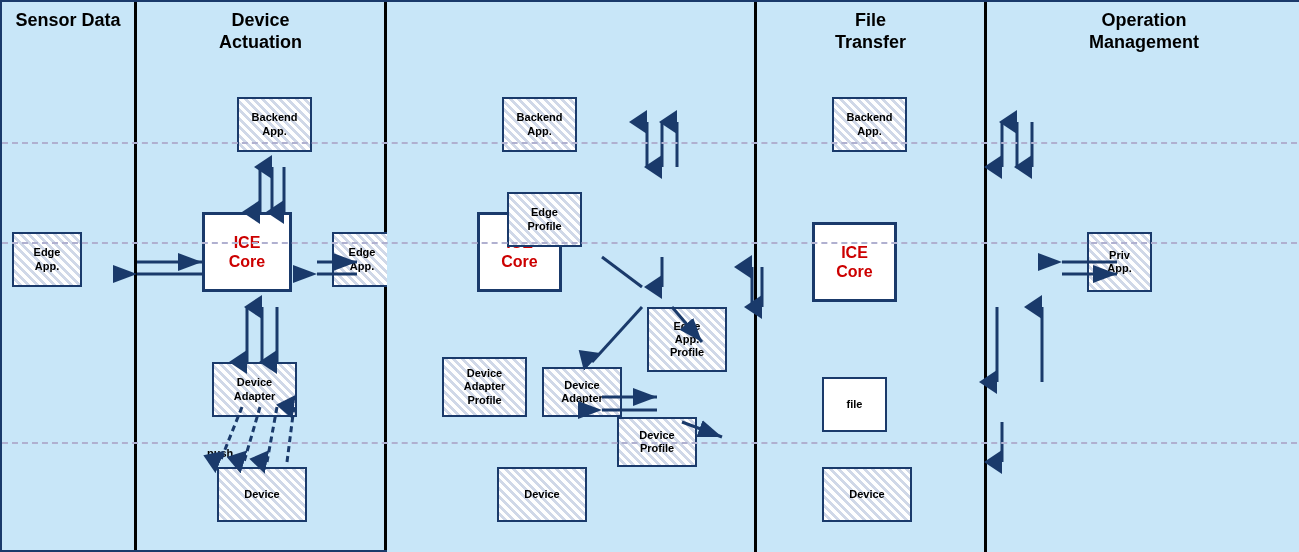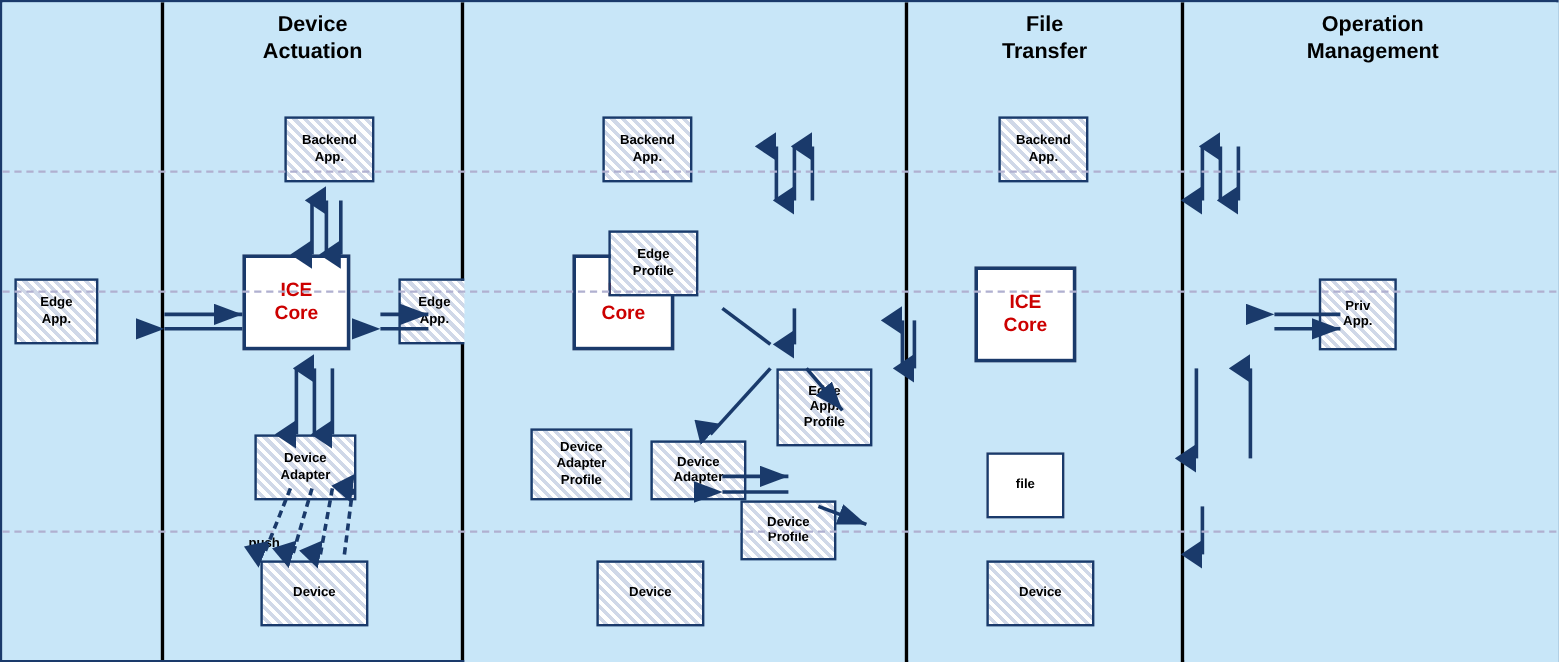--- a/index.html
+++ b/index.html
@@ -197,20 +197,21 @@
 
     <line x1="1000" y1="420" x2="1000" y2="460" stroke="#1a3a6b" stroke-width="3" marker-end="url(#arr-down)"></line>
 
     <line x1="1060" y1="272" x2="1115" y2="272" stroke="#1a3a6b" stroke-width="3" marker-end="url(#arr-right)"></line>
     <line x1="1115" y1="260" x2="1060" y2="260" stroke="#1a3a6b" stroke-width="3" marker-end="url(#arr-left)"></line>
 
     <line x1="1040" y1="380" x2="1040" y2="305" stroke="#1a3a6b" stroke-width="3" marker-end="url(#arr-up)"></line>
   </svg>
 
   <div class="col col-sensor">
+    <div class="col-header">Sensor Data</div>
 
     <div class="box box-hatched" style="left:10px; top:230px; width:70px; height:55px;">
       Edge<br>App.
     </div>
   </div>
 
   <div class="col col-actuation" style="position:relative; left:0;">
     <div class="col-header">Device<br>Actuation</div>
 
     <div class="box box-hatched" style="position:absolute; left:100px; top:95px; width:75px; height:55px;">
@@ -289,21 +290,21 @@
     </div>
 
     <div class="box box-hatched" style="position:absolute; left:65px; top:465px; width:90px; height:55px;">
       Device
     </div>
   </div>
 
   <div class="col" style="position:absolute; left:985px; width:314px; height:552px; background:#c8e6f8; border-right:none;">
     <div class="col-header">Operation<br>Management</div>
 
-    <div class="box box-hatched" style="position:absolute; left:112px; top:230px; width:65px; height:60px;">
+    <div class="box box-hatched" style="position:absolute; left:100px; top:230px; width:65px; height:60px;">
       Priv<br>App.
     </div>
   </div>
 
   <div class="dashed-line dashed-line-1" style="position:absolute;"></div>
   <div class="dashed-line dashed-line-2" style="position:absolute;"></div>
   <div class="dashed-line dashed-line-3" style="position:absolute;"></div>
 
 </div>
 

